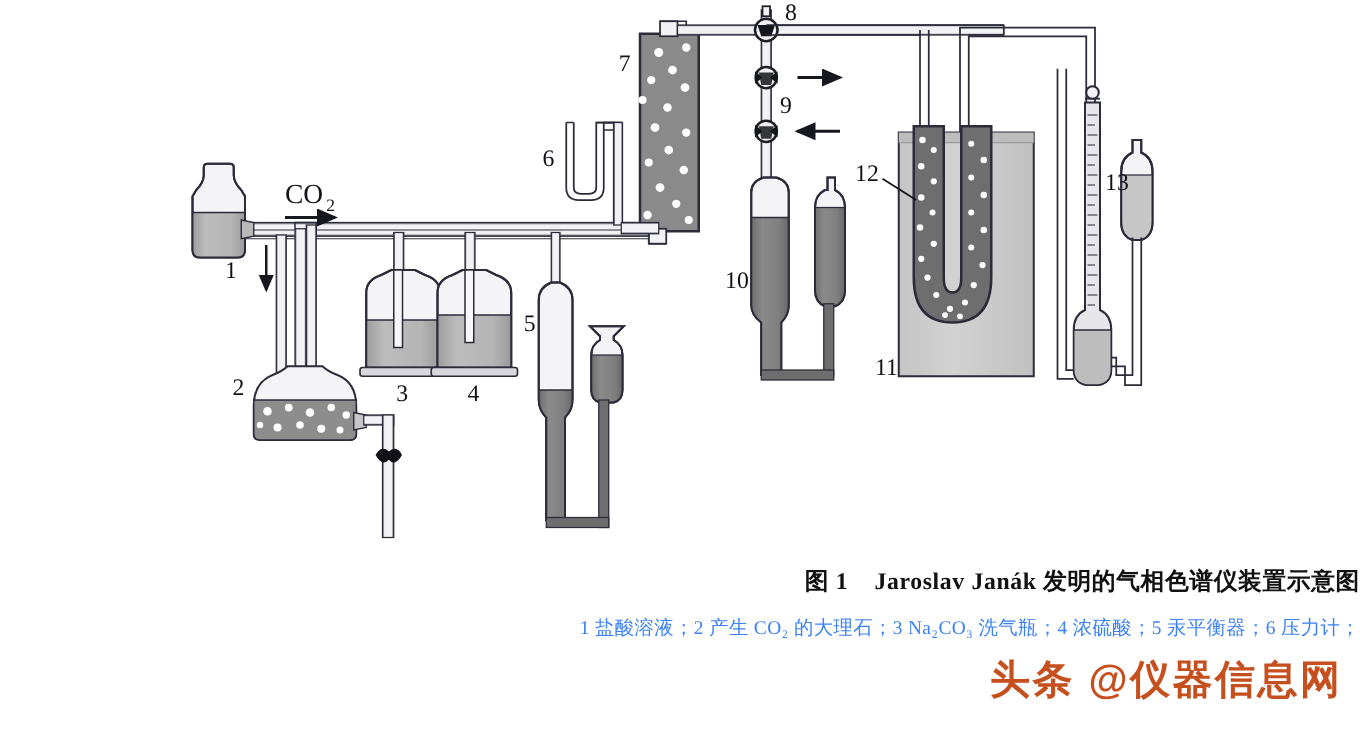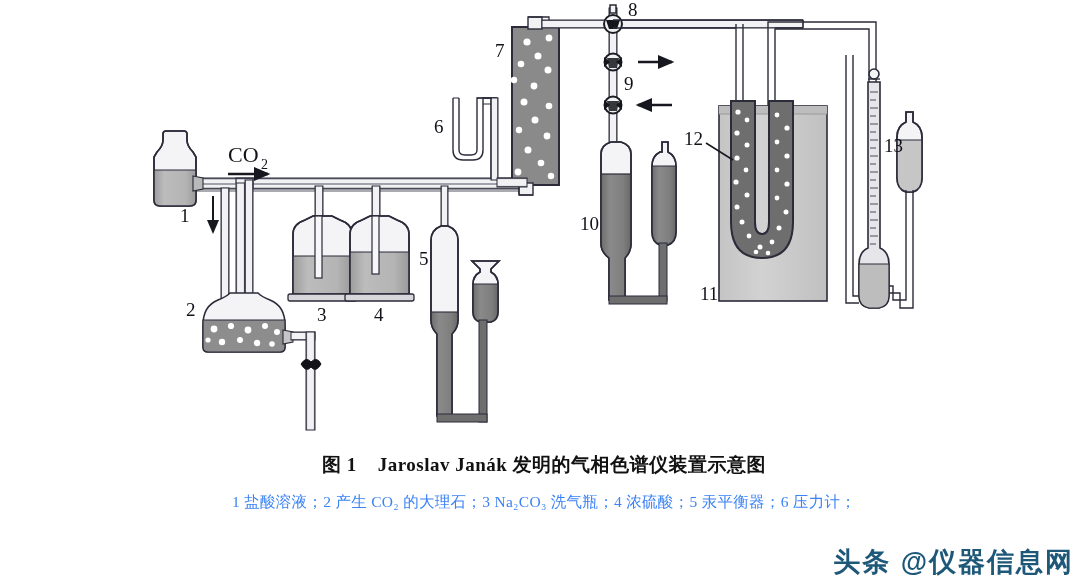--- a/index.html
+++ b/index.html
@@ -7,46 +7,46 @@
     width:1088px;height:586px;
     background:#ffffff;
     font-family:"Liberation Serif", serif;
     overflow:hidden;
     position:relative;
   }
   #stage{position:relative;width:1088px;height:586px;background:#fff;}
   #figure{position:absolute;left:0;top:0;width:1088px;height:450px;}
   .caption-block{
     position:absolute;left:0;top:452px;width:1088px;
-    text-align:center;
+    text-align:right;
   }
   .fig-title{
     font-family:"Liberation Serif", serif;
     font-weight:bold;
     font-size:19px;
     color:#111;
     letter-spacing:0.5px;
     margin:0 0 14px 0;
     white-space:pre;
   }
   .legend-line{
     font-family:"Liberation Serif", serif;
     font-size:15.5px;
     color:#3b82f6;
     margin:0 0 10px 0;
     letter-spacing:0.3px;
     white-space:pre;
   }
   .watermark{
     position:absolute;
-    right:14px;bottom:6px;
+    right:14px;bottom:20px;
     font-family:"Liberation Sans", sans-serif;
-    font-size:27px;
+    font-size:32px;
     font-weight:bold;
-    color:#0c4a6e;
+    color:#c2410c;
     letter-spacing:2px;
     opacity:0.92;
     white-space:nowrap;
   }
   svg text{font-family:"Liberation Serif", serif;}
 </style>
 </head>
 <body>
 
 <div id="stage">

